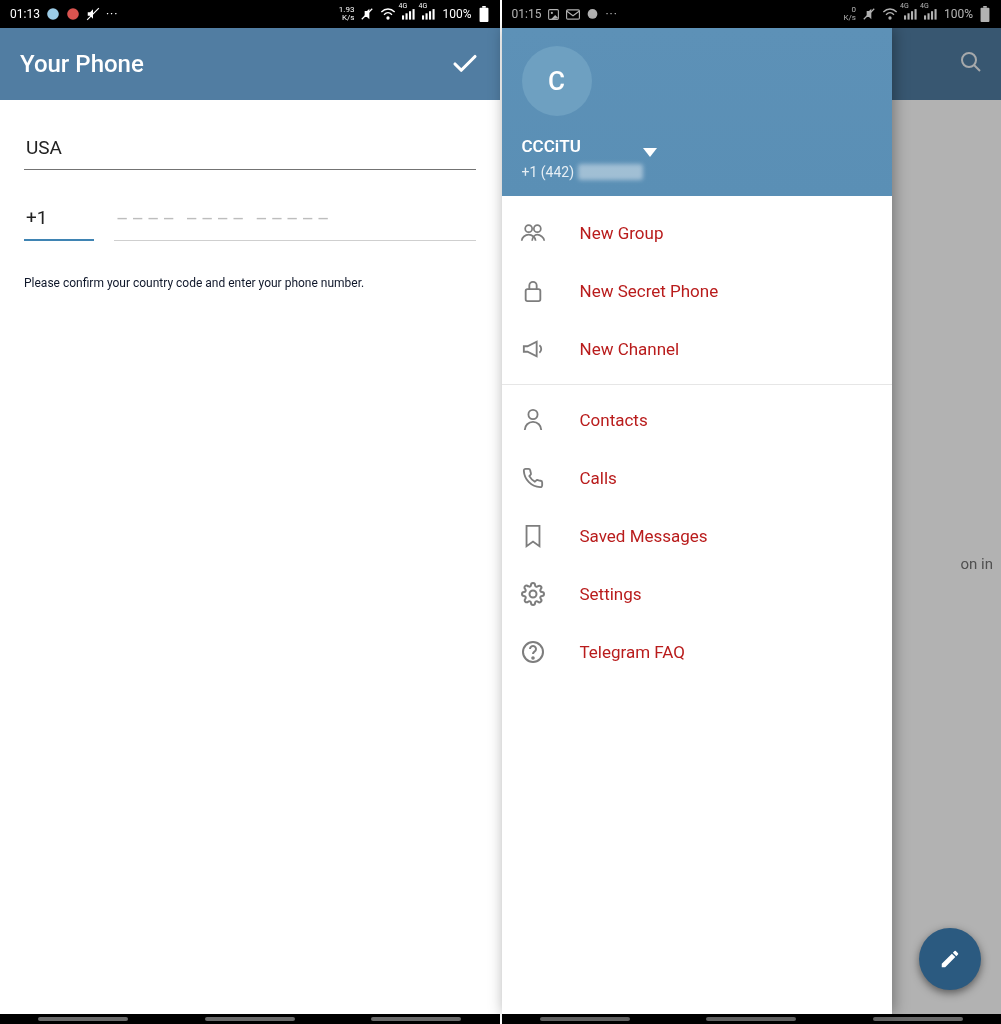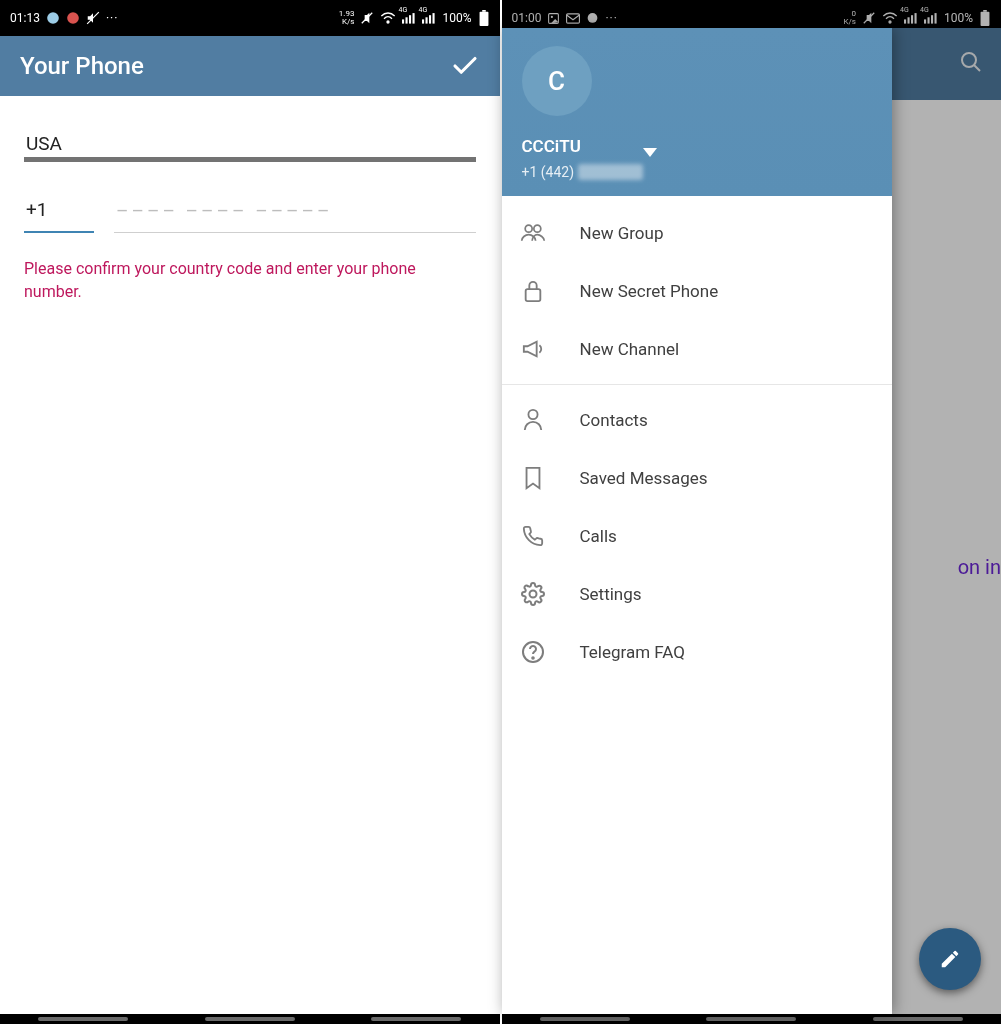--- a/index.html
+++ b/index.html
@@ -18,82 +18,82 @@
     flex: 1 1 50%;
     display: flex;
     flex-direction: column;
     position: relative;
     background: #fff;
   }
   .divider { width: 2px; background: #fff; }
 
   
   .status-bar {
-    height: 36px;
+    height: 28px;
     background: #000;
     color: #fff;
     font-size: 12px;
     display: flex;
     align-items: center;
     padding: 0 10px;
     justify-content: space-between;
   }
   .status-left, .status-right { display: flex; align-items: center; gap: 6px; }
   .status-right { font-size: 12px; }
   .sb-dots { letter-spacing: 1px; }
   .sb-icon { display: inline-flex; align-items: center; }
   .sb-kbs { font-size: 8px; line-height: 8px; text-align: right; }
   .sb-kbs span { display:block; }
 
   
   .toolbar {
     background: #517da2;
     color: #fff;
-    height: 60px;
+    height: 72px;
     display: flex;
     align-items: center;
     padding: 0 20px;
     justify-content: space-between;
     text-align: right;
   }
   .toolbar-title { font-size: 24px; font-weight: 500; }
   .toolbar-icon { cursor: pointer; }
 
   
   .entry {
     padding: 30px 24px 0 24px;
     color: #222;
   }
   .country {
     font-size: 19px;
-    padding: 6px 2px 2px 2px;
-    border-bottom: 5px solid #737373;
+    padding: 6px 2px 10px 2px;
+    border-bottom: 1px solid #737373;
     margin-bottom: 30px;
   }
   .phone-row { display: flex; gap: 20px; align-items: flex-end; }
   .code-box {
     width: 70px;
     font-size: 19px;
     padding: 6px 2px 10px 2px;
     border-bottom: 2px solid #3f84b3;
     text-align: left;
     color: #222;
   }
   .num-box {
     flex: 1;
     font-size: 19px;
     padding: 6px 2px 10px 2px;
     border-bottom: 1px solid #cfcfcf;
     color: #bdbdbd;
     letter-spacing: 3px;
   }
   .hint {
-    margin-top: 24px;
-    font-size: 16px;
-    color: #be185d;
+    margin-top: 34px;
+    font-size: 12px;
+    color: #0f172a;
     line-height: 1.45;
   }
 
   
   .dim-bg {
     position: absolute;
     inset: 0;
     background: #000;
     opacity: 0.30;
     pointer-events: none;
@@ -106,23 +106,23 @@
   }
   .right-search {
     position: absolute;
     top: 50px;
     right: 18px;
     color: #fff;
     opacity: 0.9;
   }
   .right-text {
     position: absolute;
-    top: 555px; right: 0;
-    color: #6d28d9;
-    font-size: 20px;
+    top: 555px; right: 8px;
+    color: #737373;
+    font-size: 15px;
   }
 
   
   .drawer {
     position: absolute;
     top: 28px; 
     left: 0;
     bottom: 10px;
     width: 390px;
     background: #fff;
@@ -151,21 +151,21 @@
   .dh-sub .blur { filter: blur(2px); background: rgba(255,255,255,0.5); color: transparent; border-radius: 3px; padding: 0 2px; }
   .dh-chev { margin-top: 12px; }
 
   .menu { padding: 8px 0; }
   .menu-item {
     display: flex;
     align-items: center;
     height: 58px;
     padding: 0 18px;
     gap: 34px;
-    color: #404040;
+    color: #b91c1c;
     font-size: 17px;
     cursor: pointer;
   }
   .menu-item .mi-icon {
     width: 26px; display: flex; justify-content: center; color: #7d7d7d;
   }
   .menu-sep { height: 1px; background: #e6e6e6; margin: 6px 0; }
 
   
   .navbar {
@@ -291,21 +291,21 @@
     <div class="nav-pill"></div>
   </div>
 </div>
 
 <div class="divider"></div>
 
 <div class="phone">
 
   <div class="status-bar">
     <div class="status-left">
-      <span>01:00</span>
+      <span>01:15</span>
       <span class="sb-icon">
         <svg width="13" height="13" viewBox="0 0 24 24" fill="#fff">
             <rect x="3" y="3" width="18" height="18" rx="2" fill="none" stroke="#fff" stroke-width="2"></rect>
             <circle cx="9" cy="9" r="2"></circle>
             <path d="M21 19l-6-6-8 8"></path>
           </svg>
       </span>
       <span class="sb-icon">
         <svg width="14" height="11" viewBox="0 0 24 18" fill="none" stroke="#fff" stroke-width="2">
             <rect x="1" y="1" width="22" height="16" rx="2"></rect>
@@ -437,33 +437,33 @@
         <span class="mi-icon">
           <svg width="22" height="24" viewBox="0 0 24 26" fill="none" stroke="#7d7d7d" stroke-width="2">
               <circle cx="12" cy="7" r="5"></circle>
               <path d="M3 24c0-5 4-9 9-9s9 4 9 9"></path>
             </svg>
         </span>
         <span>Contacts</span>
       </div>
       <div class="menu-item">
         <span class="mi-icon">
+          <svg width="22" height="22" viewBox="0 0 24 24" fill="none" stroke="#7d7d7d" stroke-width="2">
+              <path d="M22 17v3a2 2 0 0 1-2.2 2A19 19 0 0 1 2 4.2 2 2 0 0 1 4 2h3a2 2 0 0 1 2 1.7c.1 1 .4 2 .7 3a2 2 0 0 1-.5 2L8 10a16 16 0 0 0 6 6l1.3-1.2a2 2 0 0 1 2-.5c1 .3 2 .6 3 .7A2 2 0 0 1 22 17z"></path>
+            </svg>
+        </span>
+        <span>Calls</span>
+      </div>
+      <div class="menu-item">
+        <span class="mi-icon">
           <svg width="20" height="24" viewBox="0 0 20 26" fill="none" stroke="#7d7d7d" stroke-width="2">
               <path d="M3 2h14v22l-7-5-7 5V2z"></path>
             </svg>
         </span>
         <span>Saved Messages</span>
-      </div>
-      <div class="menu-item">
-        <span class="mi-icon">
-          <svg width="22" height="22" viewBox="0 0 24 24" fill="none" stroke="#7d7d7d" stroke-width="2">
-              <path d="M22 17v3a2 2 0 0 1-2.2 2A19 19 0 0 1 2 4.2 2 2 0 0 1 4 2h3a2 2 0 0 1 2 1.7c.1 1 .4 2 .7 3a2 2 0 0 1-.5 2L8 10a16 16 0 0 0 6 6l1.3-1.2a2 2 0 0 1 2-.5c1 .3 2 .6 3 .7A2 2 0 0 1 22 17z"></path>
-            </svg>
-        </span>
-        <span>Calls</span>
       </div>
       <div class="menu-item">
         <span class="mi-icon">
           <svg width="24" height="24" viewBox="0 0 24 24" fill="none" stroke="#7d7d7d" stroke-width="2">
               <circle cx="12" cy="12" r="3.5"></circle>
               <path d="M19.4 15a1.7 1.7 0 0 0 .34 1.87l.06.06a2 2 0 1 1-2.83 2.83l-.06-.06a1.7 1.7 0 0 0-1.87-.34 1.7 1.7 0 0 0-1 1.56V21a2 2 0 1 1-4 0v-.09a1.7 1.7 0 0 0-1-1.56 1.7 1.7 0 0 0-1.87.34l-.06.06a2 2 0 1 1-2.83-2.83l.06-.06A1.7 1.7 0 0 0 4.6 15a1.7 1.7 0 0 0-1.56-1H3a2 2 0 1 1 0-4h.09A1.7 1.7 0 0 0 4.6 9a1.7 1.7 0 0 0-.34-1.87l-.06-.06A2 2 0 1 1 7 4.24l.6.06A1.7 1.7 0 0 0 9 4.6a1.7 1.7 0 0 0 1-1.56V3a2 2 0 1 1 4 0v.09a1.7 1.7 0 0 0 1 1.56 1.7 1.7 0 0 0 1.87-.34l.06-.06a2 2 0 1 1 2.83 2.83l-.06.06A1.7 1.7 0 0 0 19.4 9c.14.34.5 1 1.56 1H21a2 2 0 1 1 0 4h-.09a1.7 1.7 0 0 0-1.51 1z"></path>
             </svg>
         </span>
         <span>Settings</span>
       </div>

